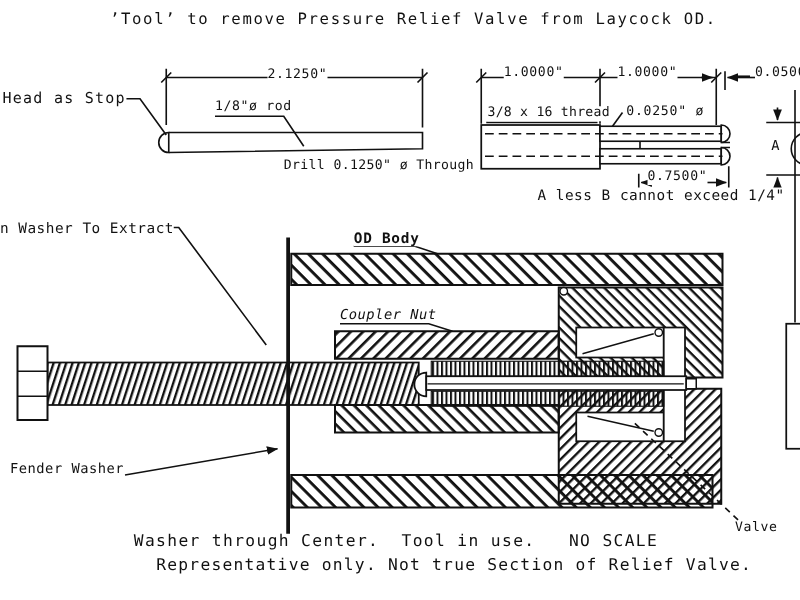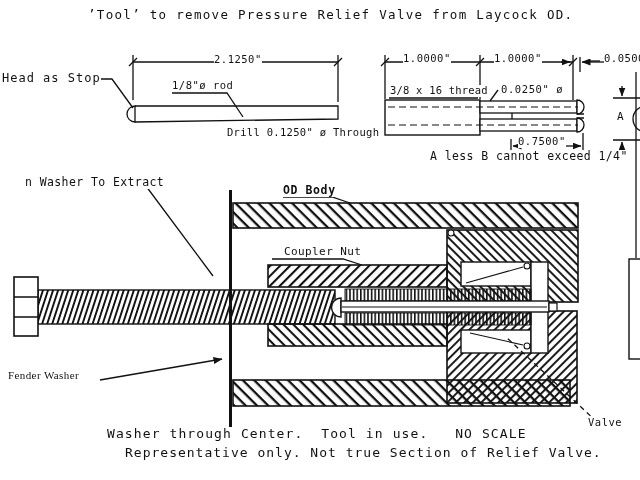--- a/index.html
+++ b/index.html
@@ -152,22 +152,22 @@
 
   <div class="txt" style="left:403px;top:53px;font-size:10.5px;letter-spacing:0.5px;">1.0000"</div>
   <div class="txt" style="left:494px;top:53px;font-size:10.5px;letter-spacing:0.5px;">1.0000"</div>
   <div class="txt" style="left:604px;top:53px;font-size:10.5px;letter-spacing:0.5px;">0.0500</div>
   <div class="txt" style="left:390px;top:85px;font-size:10.5px;letter-spacing:0.2px;">3/8 x 16 thread</div>
   <div class="txt" style="left:501px;top:84px;font-size:10.5px;letter-spacing:0.6px;">0.0250" ø</div>
   <div class="txt" style="left:518px;top:136px;font-size:10.5px;letter-spacing:0.5px;">0.7500"</div>
   <div class="txt" style="left:617px;top:111px;font-size:11px;">A</div>
   <div class="txt" style="left:430px;top:150px;font-size:11.5px;letter-spacing:0.4px;text-align:right;">A less B cannot exceed 1/4"</div>
 
-  <div class="txt" style="left:0px;top:176px;font-size:11.5px;letter-spacing:0.4px;padding-left:25px;">n Washer To Extract</div>
+  <div class="txt" style="left:0px;top:176px;font-size:11.5px;letter-spacing:0.4px;">n Washer To Extract</div>
   <div class="txt" style="left:283px;top:184px;font-size:11.5px;letter-spacing:0.6px;font-weight:bold;">OD Body</div>
-  <div class="txt" style="left:284px;top:246px;font-size:11px;letter-spacing:0.4px;">Coupler Nut</div>
-  <div class="txt" style="left:8px;top:369px;font-size:11px;letter-spacing:0.4px;font-family:Liberation Serif, serif;">Fender Washer</div>
+  <div class="txt" style="left:272px;top:246px;font-size:11px;letter-spacing:0.4px;font-style:italic;">Coupler Nut</div>
+  <div class="txt" style="left:8px;top:369px;font-size:11px;letter-spacing:0.4px;">Fender Washer</div>
   <div class="txt" style="left:588px;top:417px;font-size:10.5px;letter-spacing:0.5px;">Valve</div>
 
   <div class="txt" style="left:107px;top:427px;font-size:13px;letter-spacing:1.1px;">Washer through Center.  Tool in use.   NO SCALE</div>
   <div class="txt" style="left:85px;top:446px;font-size:13px;letter-spacing:1px;margin-left:40px;">Representative only. Not true Section of Relief Valve.</div>
 
 </div>
 
 </body></html>

